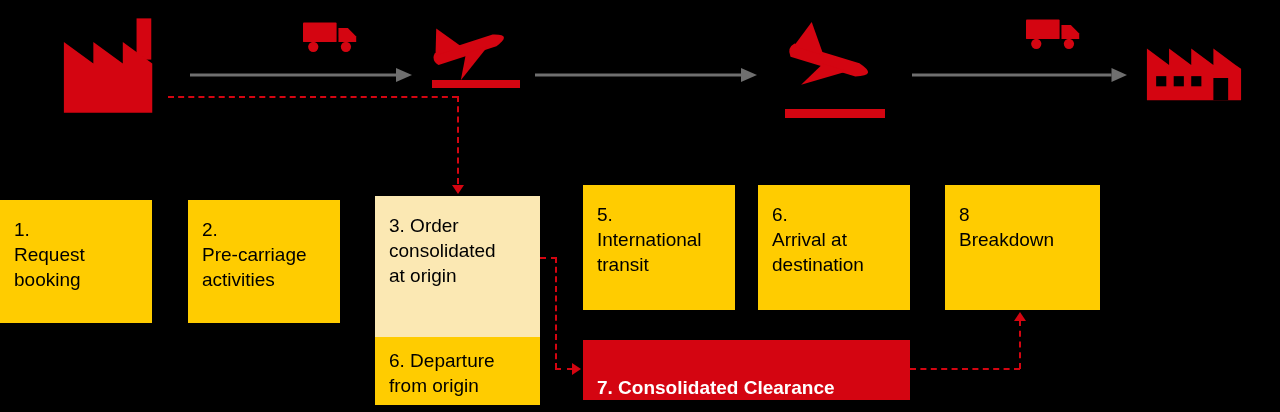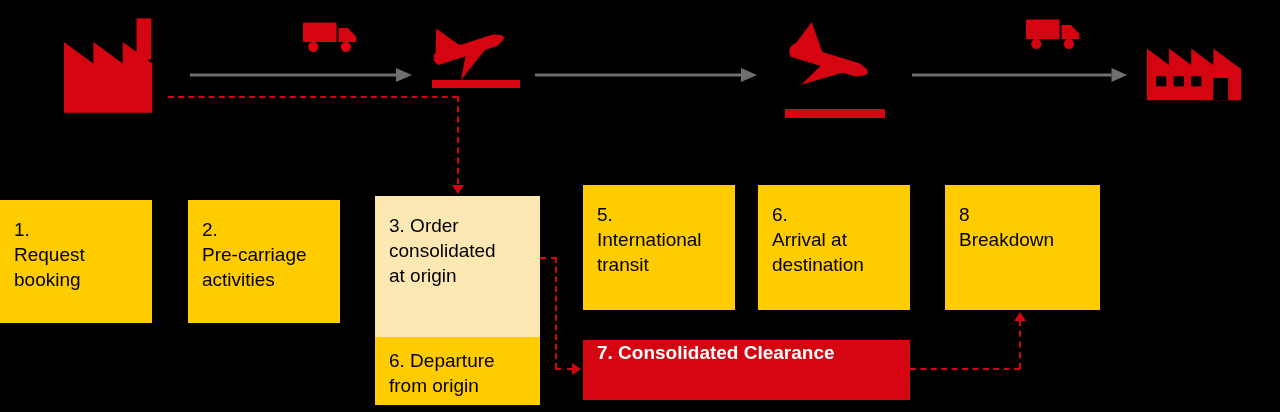--- a/index.html
+++ b/index.html
@@ -42,21 +42,21 @@
     line-height:1.32;
     padding:17px 14px;
   }
   .step-box .label{white-space:pre-line;}
   .step-box.cream{background:var(--cream);}
   .step-box.small{padding:11px 14px;}
   .step-box.red-box{
     background:var(--red);
     color:var(--text_light);
     font-weight:bold;
-    display:flex;align-items:flex-start;
+    display:flex;align-items:flex-end;
     padding:0 0 0 14px;
   }
 </style>
 </head>
 <body>
 
 <div class="stage">
 
   <div class="abs icon" style="left:58px;top:12px;width:108px;height:108px;">
     <svg viewBox="0 0 110 105">

